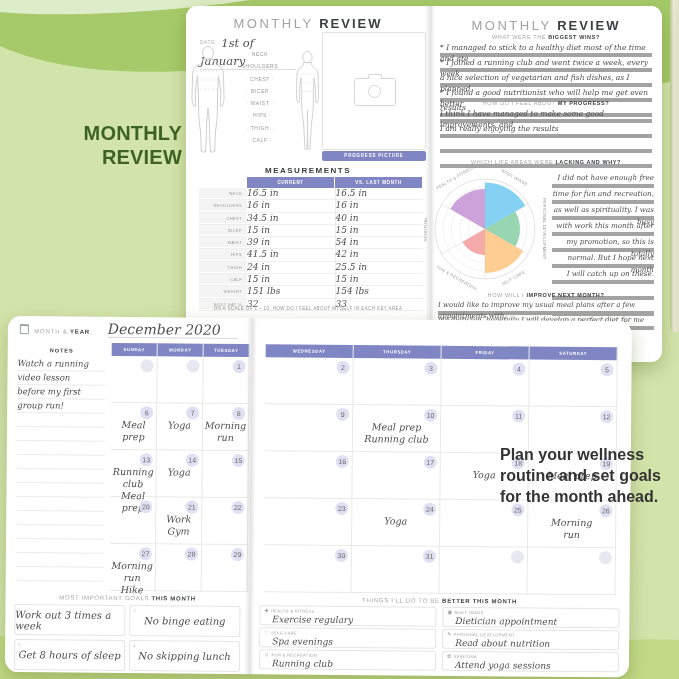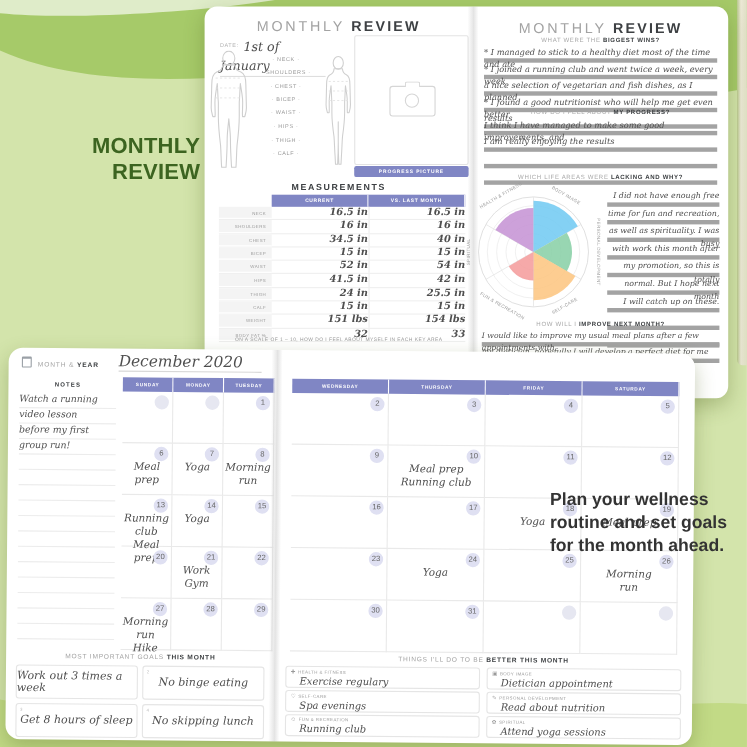--- a/index.html
+++ b/index.html
@@ -39,21 +39,21 @@
   .camera{position:absolute;left:31px;top:45px;width:40px;height:26px;border:1.5px solid #d6d6d6;border-radius:3px;}
   .camera:before{content:"";position:absolute;left:13px;top:-5px;width:12px;height:4px;border:1.5px solid #d6d6d6;border-bottom:none;border-radius:2px 2px 0 0;background:#fff;}
   .camera:after{content:"";position:absolute;left:13px;top:6px;width:11px;height:11px;border:1.5px solid #d6d6d6;border-radius:50%;}
   .progress-bar{position:absolute;left:136px;top:145px;width:104px;height:10px;border-radius:2px;text-align:center;line-height:10px;font-size:4.5px;font-weight:700;color:#fff;letter-spacing:.8px;}
   .meas-title{position:absolute;top:160px;width:244px;text-align:center;font-size:8px;font-weight:700;letter-spacing:1.5px;color:#3d4043;}
   .meas-table{position:absolute;left:13px;top:171px;width:224px;}
   .m-head{display:flex;margin-left:48px;height:11px;}
   .m-head span{flex:1;background:#8086c4;color:#fff;font-size:4.5px;font-weight:700;letter-spacing:.6px;text-align:center;line-height:11px;border-right:1px solid #fff;}
   .m-row{display:flex;height:11.3px;border-bottom:1px solid #efefef;}
   .m-label{width:48px;background:#f4f4f4;font-size:4px;color:#9a9a9a;letter-spacing:.4px;text-align:right;line-height:11.3px;padding-right:5px;box-sizing:border-box;border-bottom:1px solid #fff;}
-  .m-cur,.m-last{flex:1;text-align:right;font-size:9px;line-height:11.5px;font-weight:bold;}
+  .m-cur,.m-last{flex:1;text-align:left;font-size:9px;line-height:11.5px;}
   .m-cur{border-right:1px solid #ececec;}
   .scale-line{position:absolute;top:300px;width:244px;text-align:center;font-size:4.5px;letter-spacing:.4px;color:#9a9a9a;}
 
   
   #tr-page{left:244px;top:0;width:232px;height:356px;}
   #tr-title{top:12px;}
   .q-head{position:absolute;width:100%;text-align:center;font-size:5.5px;letter-spacing:.6px;}
   .q-head .caps-light{color:#a8a8a8;}
   .lines-block{position:absolute;}
   .hw-line{border-bottom:4px solid #a3a3a3;font-family:"DejaVu Serif",serif;font-style:italic;color:#4f4f4f;}
@@ -191,21 +191,21 @@
               <span class="m-cur hw">34.5 in</span>
               <span class="m-last hw">40 in</span>
             </div>
             <div class="m-row">
               <span class="m-label">BICEP</span>
               <span class="m-cur hw">15 in</span>
               <span class="m-last hw">15 in</span>
             </div>
             <div class="m-row">
               <span class="m-label">WAIST</span>
-              <span class="m-cur hw">52 in</span>
+              <span class="m-cur hw">39 in</span>
               <span class="m-last hw">54 in</span>
             </div>
             <div class="m-row">
               <span class="m-label">HIPS</span>
               <span class="m-cur hw">41.5 in</span>
               <span class="m-last hw">42 in</span>
             </div>
             <div class="m-row">
               <span class="m-label">THIGH</span>
               <span class="m-cur hw">24 in</span>

